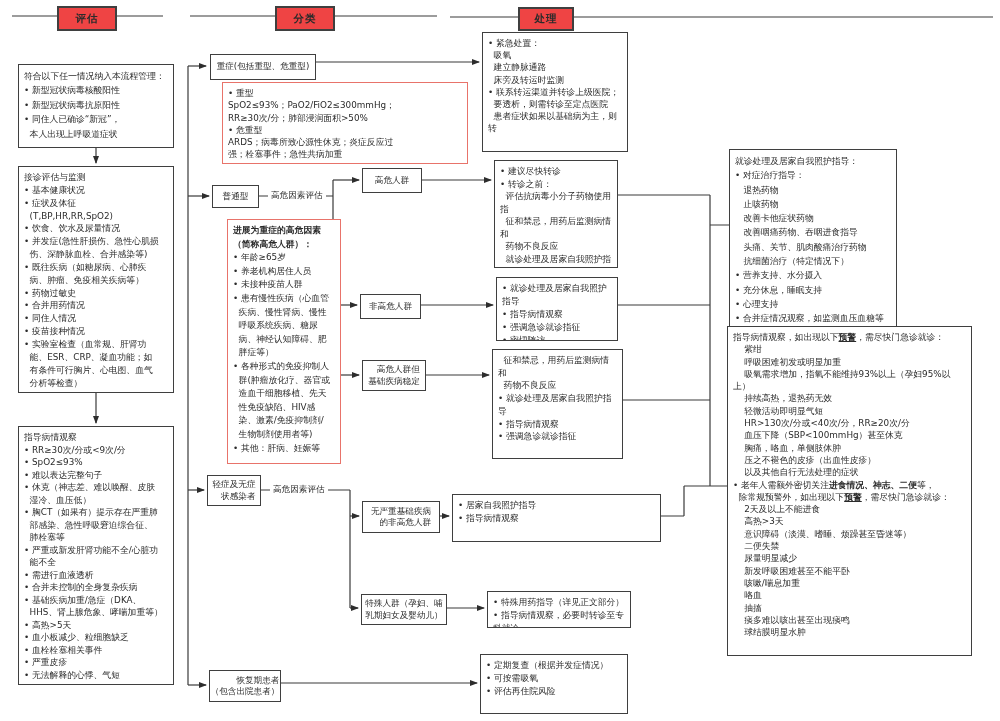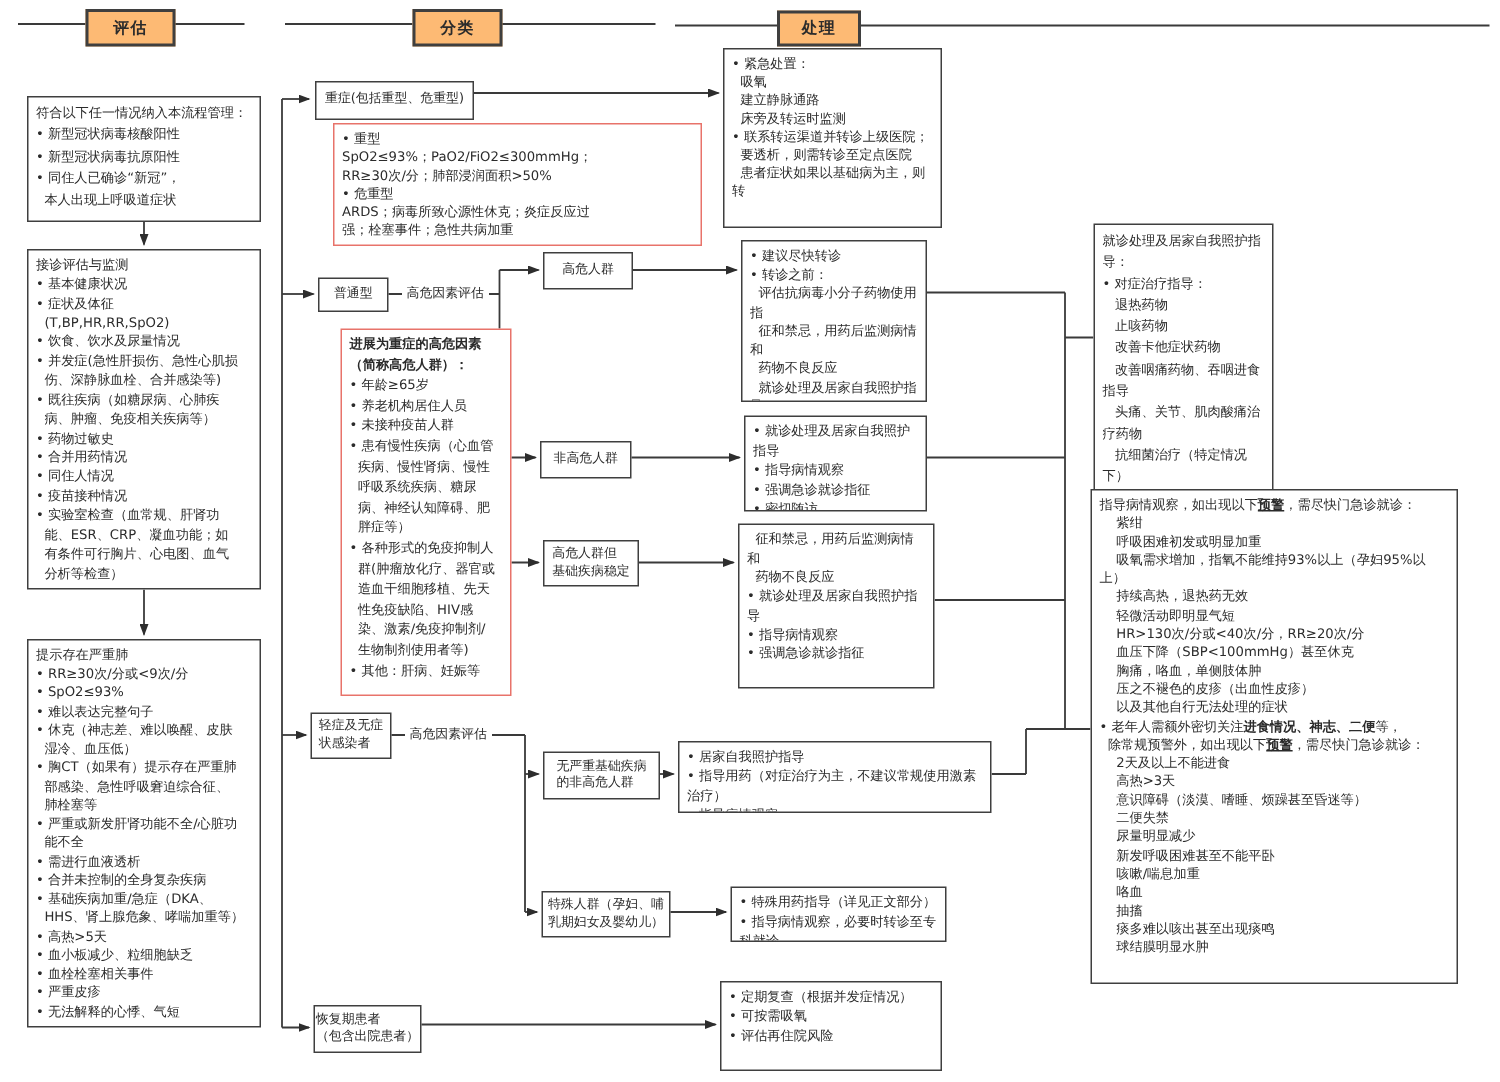--- a/index.html
+++ b/index.html
@@ -2,27 +2,27 @@
 <html style="--red: #e8736a; --bd: #3f3f3f;"><head>
 <meta charset="utf-8">
 <style>
   html,body{margin:0;padding:0;background:#ffffff;}
   .canvas{
     position:relative;width:1000px;height:721px;background:#fff;
     font-family:"DejaVu Sans",sans-serif;color:#2b2b2b;overflow:hidden;
   }
   svg.wires{position:absolute;left:0;top:0;z-index:1;}
   .hdr{
-    position:absolute;z-index:2;background:#fdba74;border:2px solid var(--bd,#3f3f3f);
+    position:absolute;z-index:2;background:#ef4444;border:2px solid var(--bd,#3f3f3f);
     display:flex;align-items:center;justify-content:center;
     font-size:10.5px;font-weight:bold;letter-spacing:1px;
   }
   .cbox{
     position:absolute;z-index:2;background:#fff;border:1.7px solid var(--bd,#3f3f3f);
-    display:flex;align-items:center;justify-content:center;text-align:left;
+    display:flex;align-items:center;justify-content:center;text-align:right;
     font-size:8.6px;line-height:11.5px;white-space:pre-line;overflow:hidden;
   }
   .tbox{
     position:absolute;z-index:2;background:#fff;border:1.7px solid var(--bd,#3f3f3f);
     font-size:8.8px;line-height:12.6px;padding:4px 5px;overflow:hidden;box-sizing:border-box;
   }
   .thin{border-width:1.2px;}
   .red{border-color:var(--red,#e8736a);}
   .ln{white-space:pre-wrap;}
   .flabel{
@@ -97,21 +97,21 @@
       <div class="ln">• 药物过敏史</div>
       <div class="ln">• 合并用药情况</div>
       <div class="ln">• 同住人情况</div>
       <div class="ln">• 疫苗接种情况</div>
       <div class="ln">• 实验室检查（血常规、肝肾功</div>
       <div class="ln">  能、ESR、CRP、凝血功能；如</div>
       <div class="ln">  有条件可行胸片、心电图、血气</div>
       <div class="ln">  分析等检查）</div>
     </div>
   <div class="tbox" style="left:18px;top:426px;width:156px;height:259px;line-height:12.5px">
-      <div class="ln">提示存在严重肺</div>
+      <div class="ln">指导病情观察</div>
       <div class="ln">• RR≥30次/分或&lt;9次/分</div>
       <div class="ln">• SpO2≤93%</div>
       <div class="ln">• 难以表达完整句子</div>
       <div class="ln">• 休克（神志差、难以唤醒、皮肤</div>
       <div class="ln">  湿冷、血压低）</div>
       <div class="ln">• 胸CT（如果有）提示存在严重肺</div>
       <div class="ln">  部感染、急性呼吸窘迫综合征、</div>
       <div class="ln">  肺栓塞等</div>
       <div class="ln">• 严重或新发肝肾功能不全/心脏功</div>
       <div class="ln">  能不全</div>
@@ -195,34 +195,33 @@
     </div>
   <div class="tbox thin" style="left:492px;top:349px;width:131px;height:110px;line-height:12.7px">
       <div class="ln">  征和禁忌，用药后监测病情和</div>
       <div class="ln">  药物不良反应</div>
       <div class="ln">• 就诊处理及居家自我照护指导</div>
       <div class="ln">• 指导病情观察</div>
       <div class="ln">• 强调急诊就诊指征</div>
     </div>
   <div class="tbox thin" style="left:452px;top:494px;width:209px;height:48px;line-height:13px">
       <div class="ln">• 居家自我照护指导</div>
-      <div class="ln">• 指导用药（对症治疗为主，不建议常规使用激素治疗）</div>
       <div class="ln">• 指导病情观察</div>
     </div>
   <div class="tbox" style="left:487px;top:591px;width:144px;height:37px;line-height:13px">
       <div class="ln">• 特殊用药指导（详见正文部分）</div>
       <div class="ln">• 指导病情观察，必要时转诊至专科就诊</div>
     </div>
   <div class="tbox" style="left:480px;top:654px;width:148px;height:60px;line-height:13px">
       <div class="ln">• 定期复查（根据并发症情况）</div>
       <div class="ln">• 可按需吸氧</div>
       <div class="ln">• 评估再住院风险</div>
     </div>
 
-  <div class="tbox thin" style="left:729px;top:149px;width:120px;height:184px;line-height:14.3px">
+  <div class="tbox thin" style="left:729px;top:149px;width:168px;height:184px;line-height:14.3px">
       <div class="ln">就诊处理及居家自我照护指导：</div>
       <div class="ln">• 对症治疗指导：</div>
       <div class="ln">   退热药物</div>
       <div class="ln">   止咳药物</div>
       <div class="ln">   改善卡他症状药物</div>
       <div class="ln">   改善咽痛药物、吞咽进食指导</div>
       <div class="ln">   头痛、关节、肌肉酸痛治疗药物</div>
       <div class="ln">   抗细菌治疗（特定情况下）</div>
       <div class="ln">• 营养支持、水分摄入</div>
       <div class="ln">• 充分休息，睡眠支持</div>

